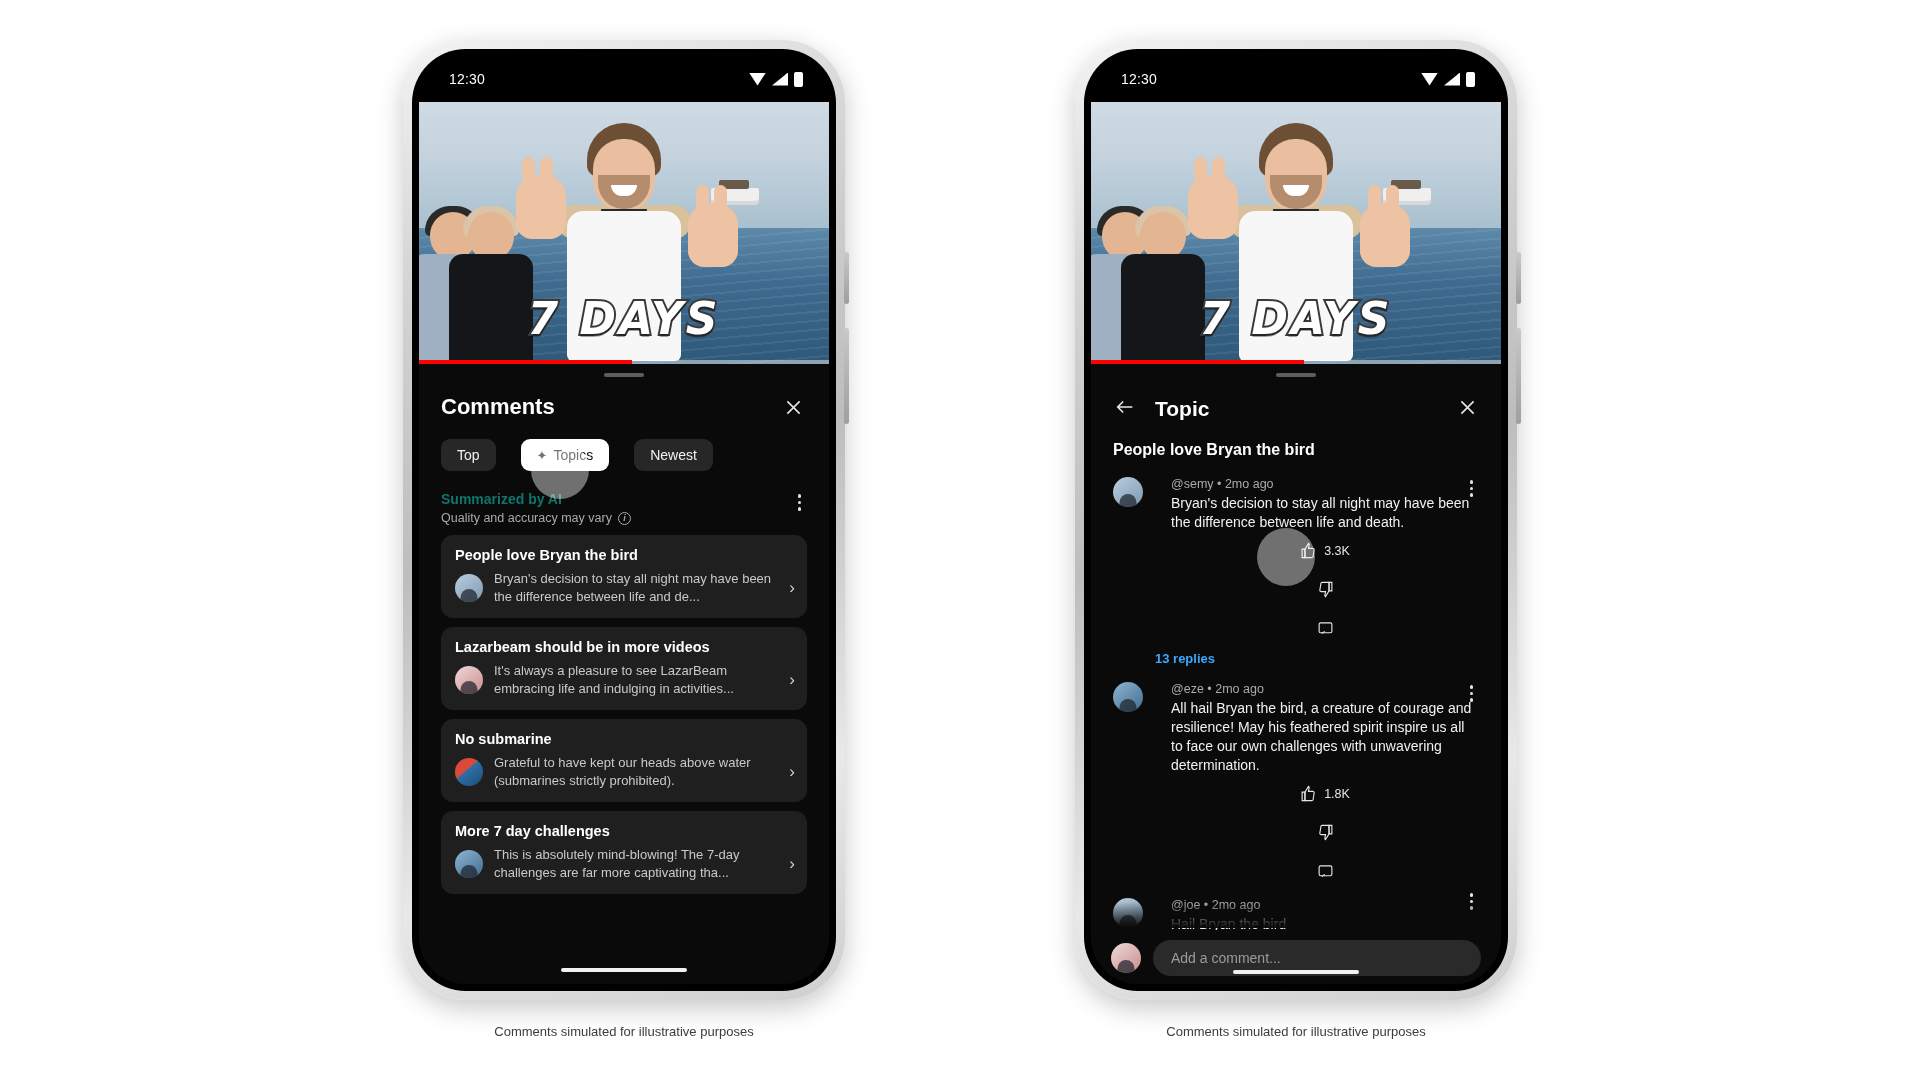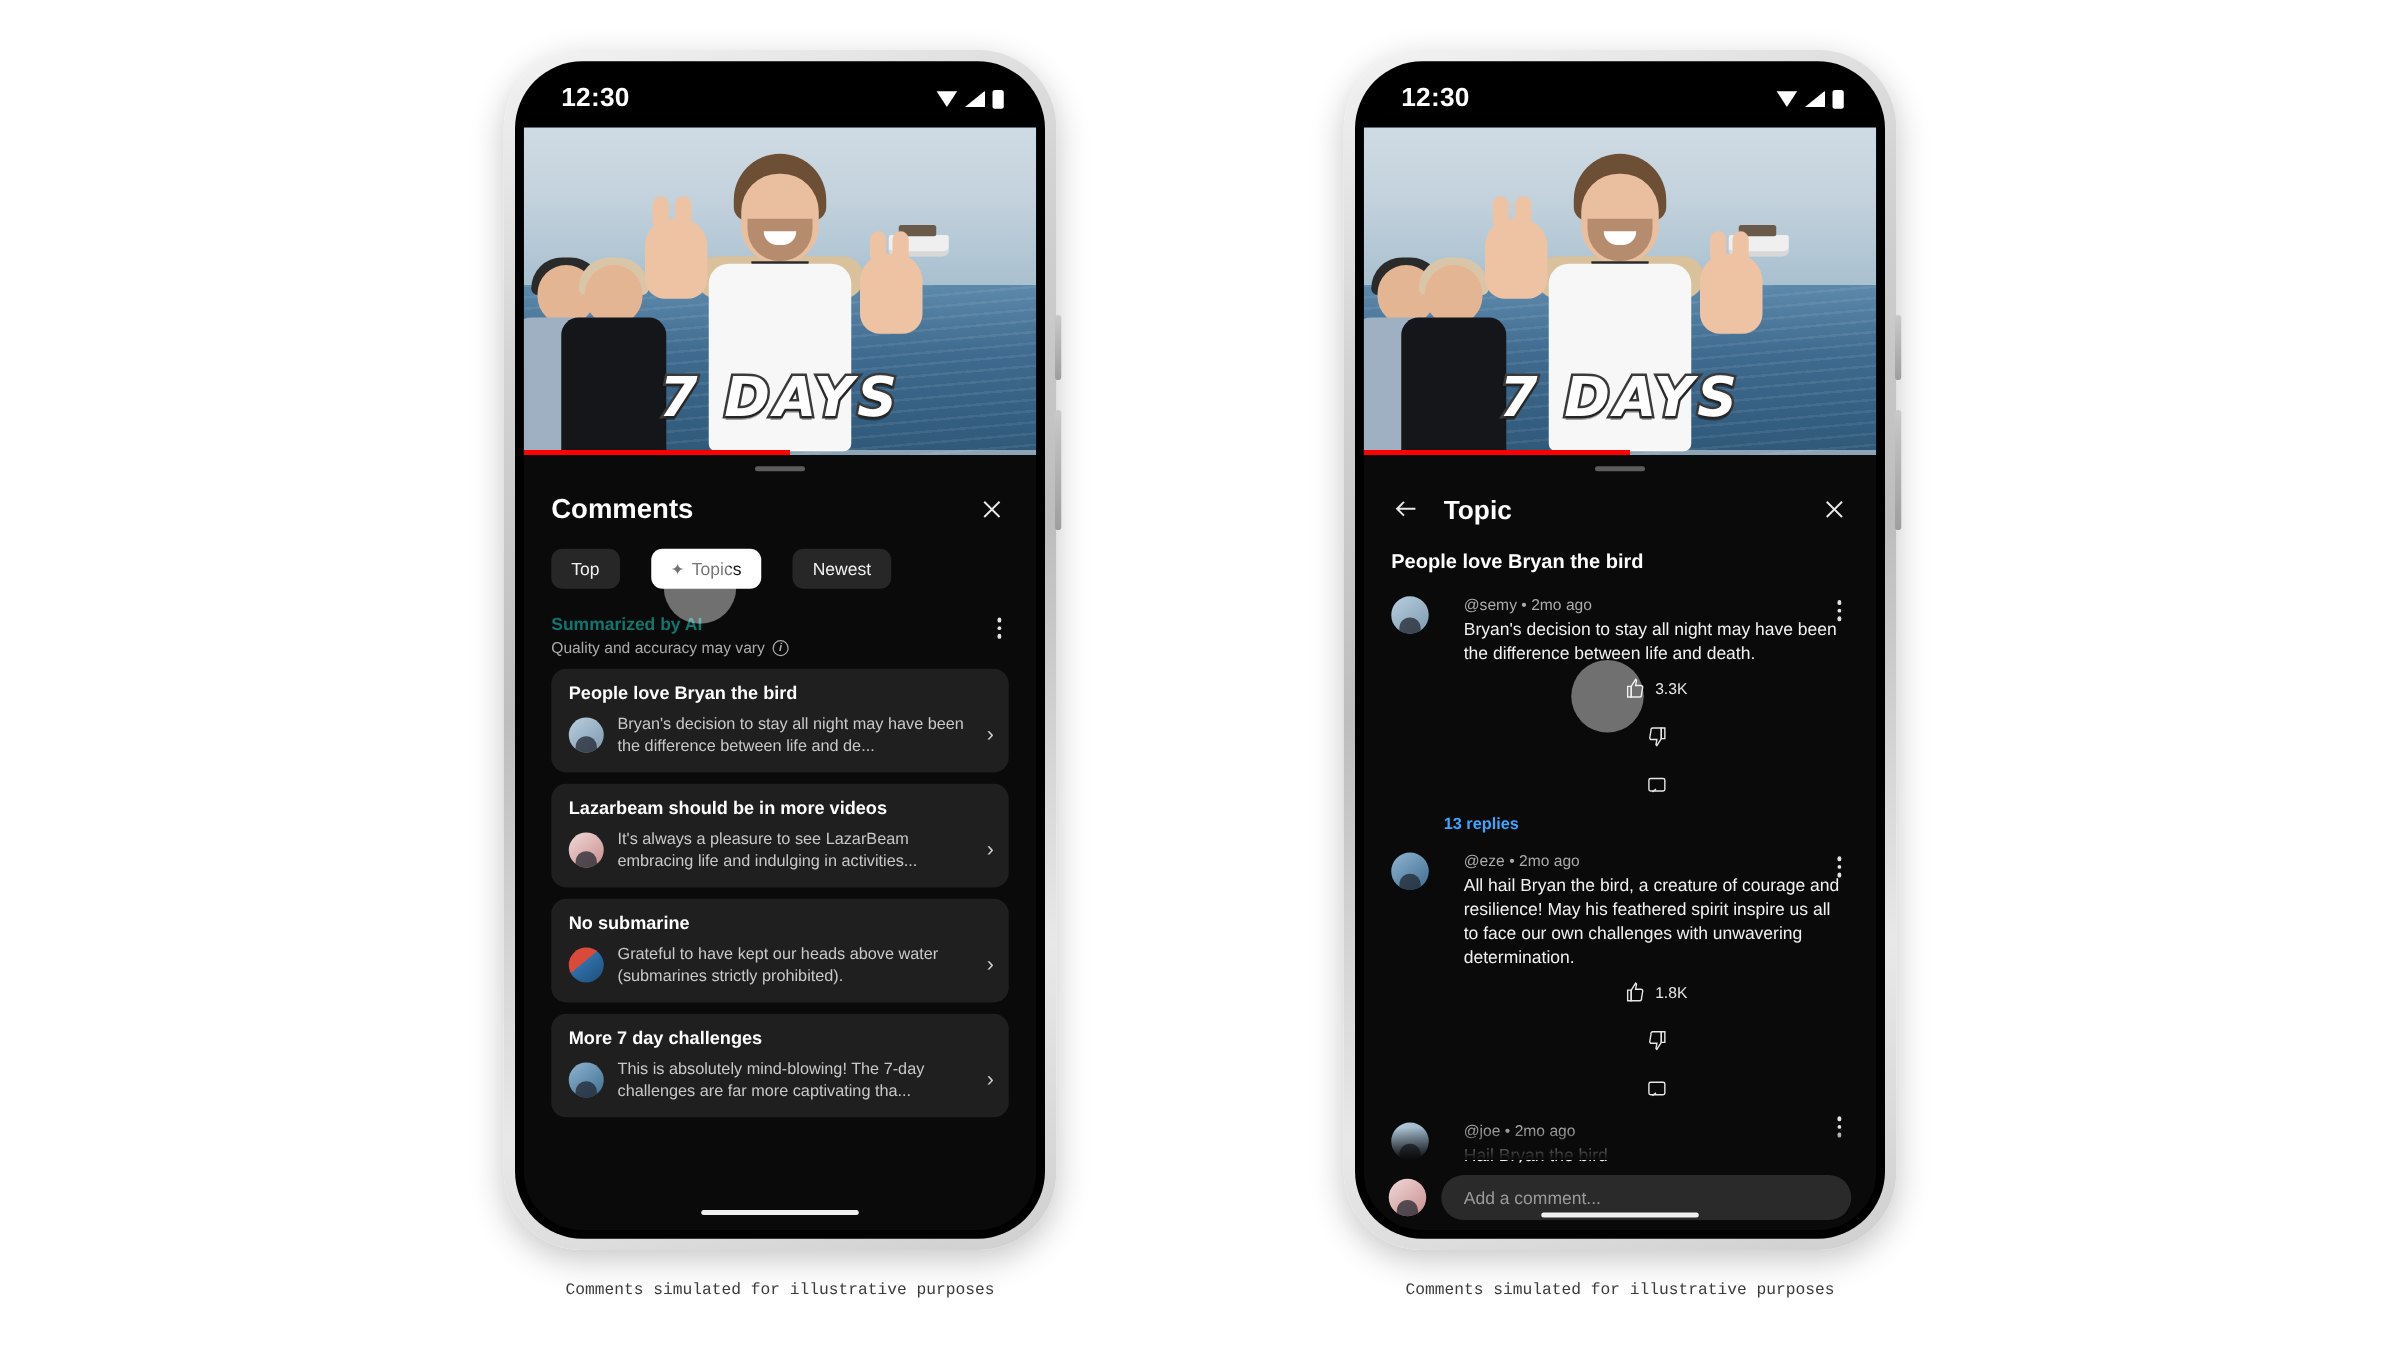--- a/index.html
+++ b/index.html
@@ -56,21 +56,21 @@
   .btn-vol   { top: 288px; height: 96px; }
 
   
   .statusbar {
     height: 46px; flex: 0 0 46px;
     display: flex; align-items: center; justify-content: space-between;
     padding: 0 26px 0 30px;
     background: #000;
     color: #fff;
   }
-  .status-time { font-size: 21px; font-weight: 700; letter-spacing: .2px; }
+  .status-time { font-size: 14px; font-weight: 400; letter-spacing: .2px; }
   .status-icons { display: flex; align-items: center; gap: 6px; }
   .ic-wifi {
     width: 17px; height: 13px;
     background: #fff;
     clip-path: polygon(0 0, 100% 0, 50% 100%);
   }
   .ic-signal {
     width: 16px; height: 13px;
     background: #fff;
     clip-path: polygon(100% 0, 100% 100%, 0 100%);
@@ -293,21 +293,21 @@
     flex: 1 1 auto; height: 36px; border-radius: 20px;
     background: #2a2a2a; color: #9b9b9b; font-size: 14px;
     display: flex; align-items: center; padding: 0 18px; text-align: center;
   }
   .home-bar {
     width: 126px; height: 4px; border-radius: 3px; background: #f1f1f1;
     margin: 10px auto 0;
   }
   .caption {
     margin-top: 24px; font-size: 13px; color: #3c3c3c;
-    font-family: Liberation Mono, monospace;
+    font-family: Liberation Sans, sans-serif;
     text-align: right;
   }
   .fade-bottom {
     position: absolute; left:0; right:0; bottom: 56px; height: 26px;
     background: linear-gradient(180deg, rgba(10,10,10,0), #0a0a0a);
     pointer-events: none;
   }
 </style>
 </head>
 <body>

